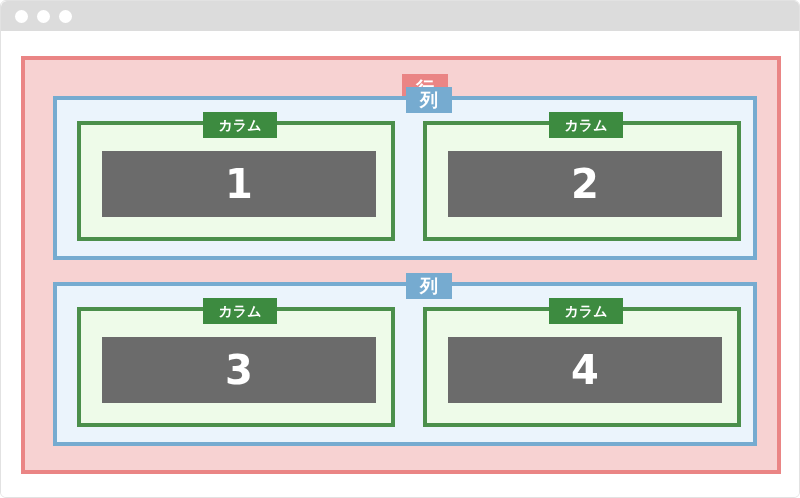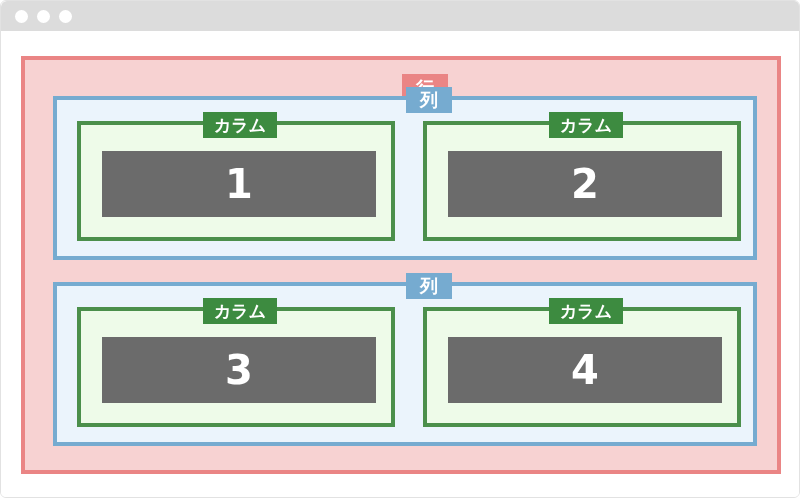--- a/index.html
+++ b/index.html
@@ -141,21 +141,21 @@
     height: 26px;
     font-size: 18px;
     background: #76abd0;
     left: 349px;   
     top: -13px;
   }
 
   .badge-colitem {
     width: 74px;
     height: 26px;
-    font-size: 17px;
+    font-size: 14px;
     background: #3d8b40;
     left: 122px;   
     top: -13px;
   }
 </style>
 </head>
 <body>
 
 <div class="window">
 

